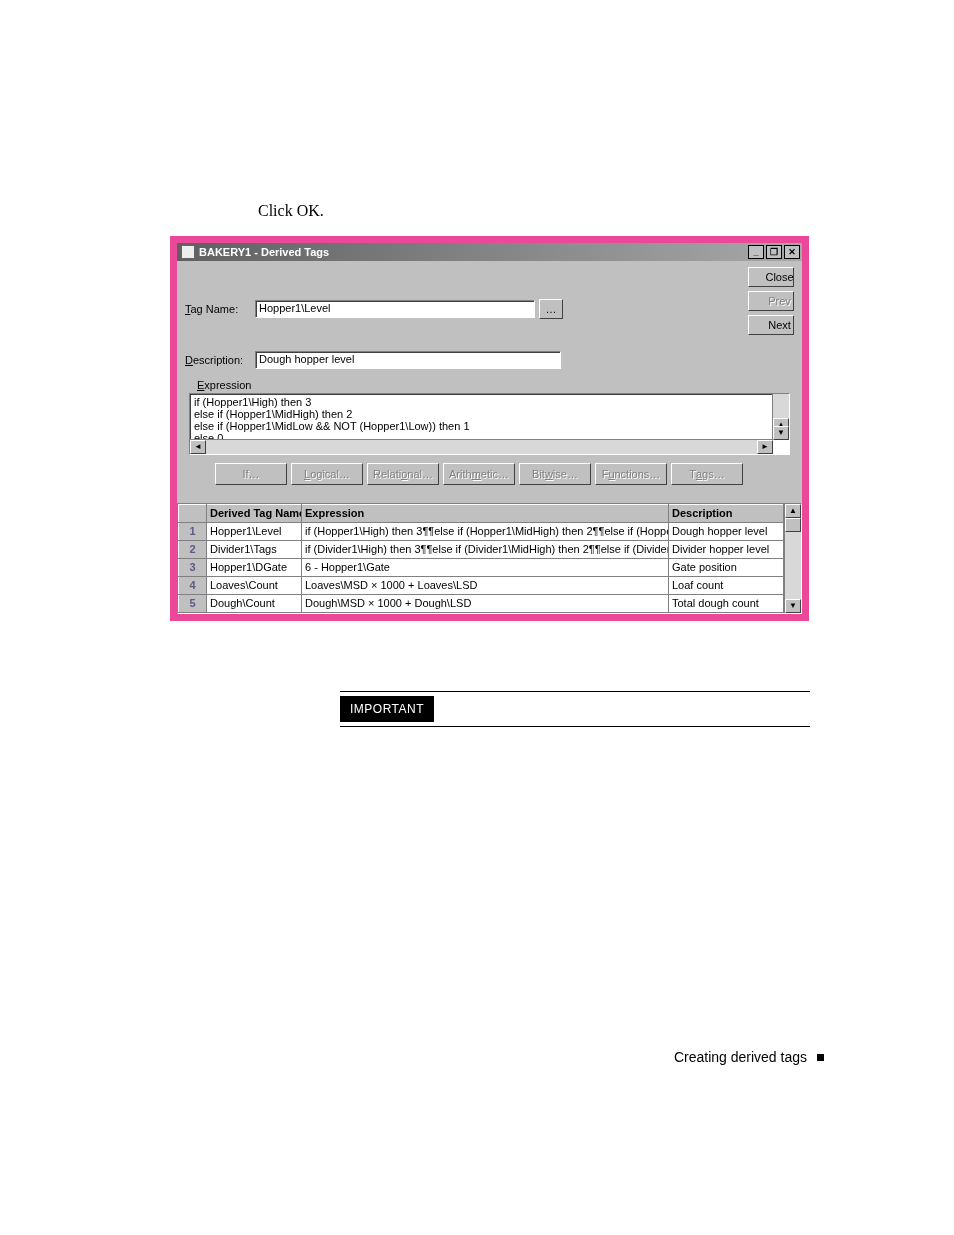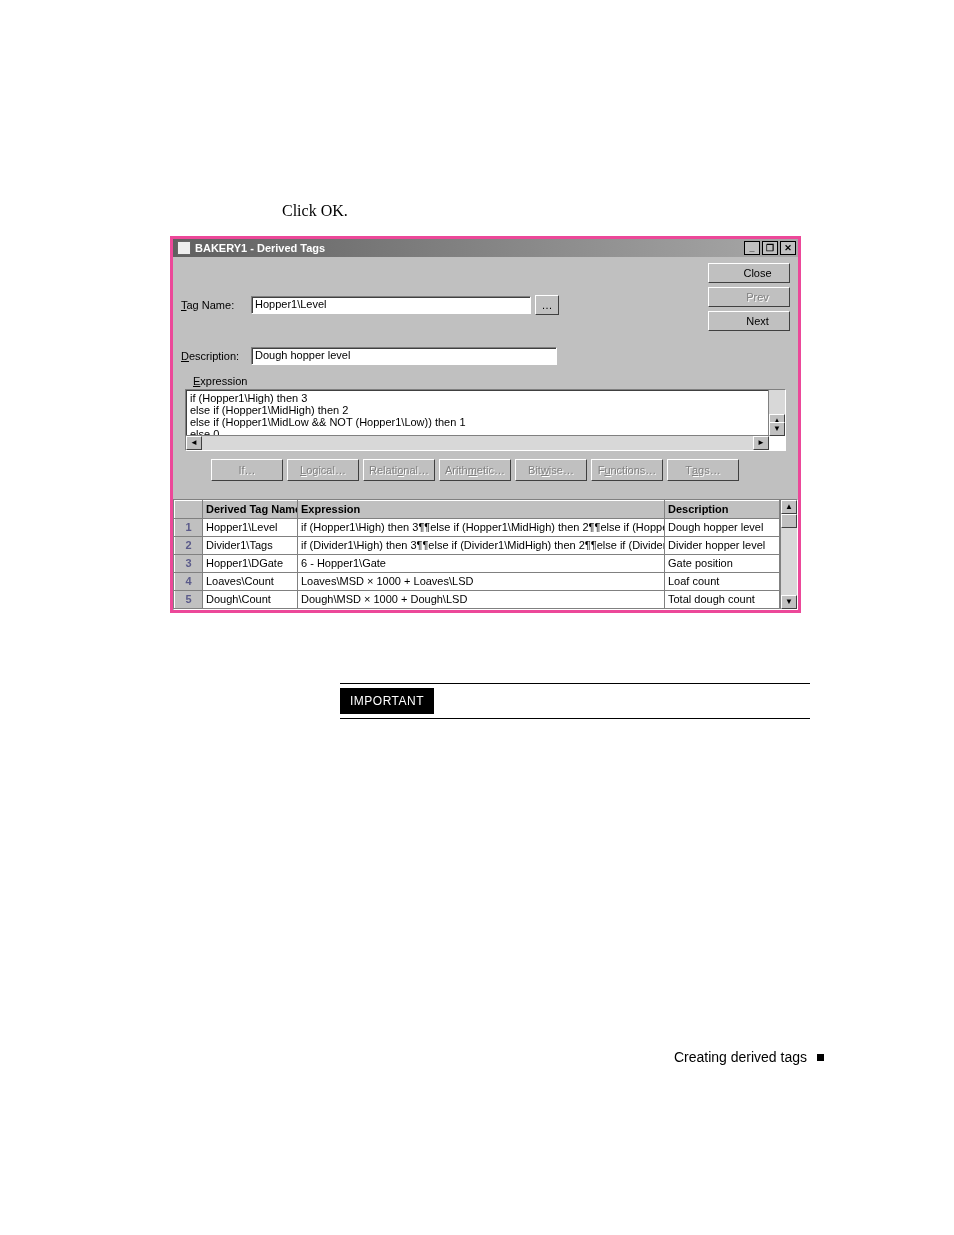--- a/index.html
+++ b/index.html
@@ -20,28 +20,28 @@
     position:relative;
   }
   .page {
     padding: 40px 130px 40px 170px;
     box-sizing: border-box;
     width:100%;
     height:100%;
     position:relative;
   }
   .para { margin: 0 0 14px 0; line-height:1.35; }
-  .para.first { margin-top: 160px; margin-left:112px; }
+  .para.first { margin-top: 160px; margin-left:88px; }
   .para.second { margin-top: 90px; margin-left:170px; }
 
   
   .window {
     width: 625px;
     margin: 6px 0 0 0;
-    border: 3px solid #ec4899;
+    border: 7px solid #ec4899;
     background: var(--win-gray);
     font-family: Tahoma, Arial, sans-serif;
     font-size: 11px;
     color:#000;
   }
   .titlebar {
     height:18px;
     background: linear-gradient(to right, var(--titlebar-grad-start), var(--titlebar-grad-end));
     color:#fff;
     display:flex;
@@ -103,21 +103,21 @@
   .tagname-field { width:280px; }
   .browse-btn { width:22px; height:18px; margin-left:4px;
     background: var(--win-gray);
     border-top:1px solid #fff; border-left:1px solid #fff;
     border-right:1px solid #404040; border-bottom:1px solid #404040;
     display:flex; align-items:center; justify-content:center;
     font-size:11px;
   }
   .desc-field { width:306px; }
   .side-btns { display:flex; flex-direction:column; gap:4px; margin-left:50px; }
-  .side-btns .raised-btn { width:82px;padding-left:21px; }
+  .side-btns .raised-btn { width:46px;padding-left:21px; }
   .row2 { display:flex; align-items:flex-start; }
 
   .section-label { margin:4px 0 2px 12px; }
   .section-label .ul { text-decoration: underline; }
 
   .expr-box {
     margin:0 4px;
     background:#fff;
     border-top:1px solid #808080; border-left:1px solid #808080;
     border-bottom:1px solid #fff; border-right:1px solid #fff;

